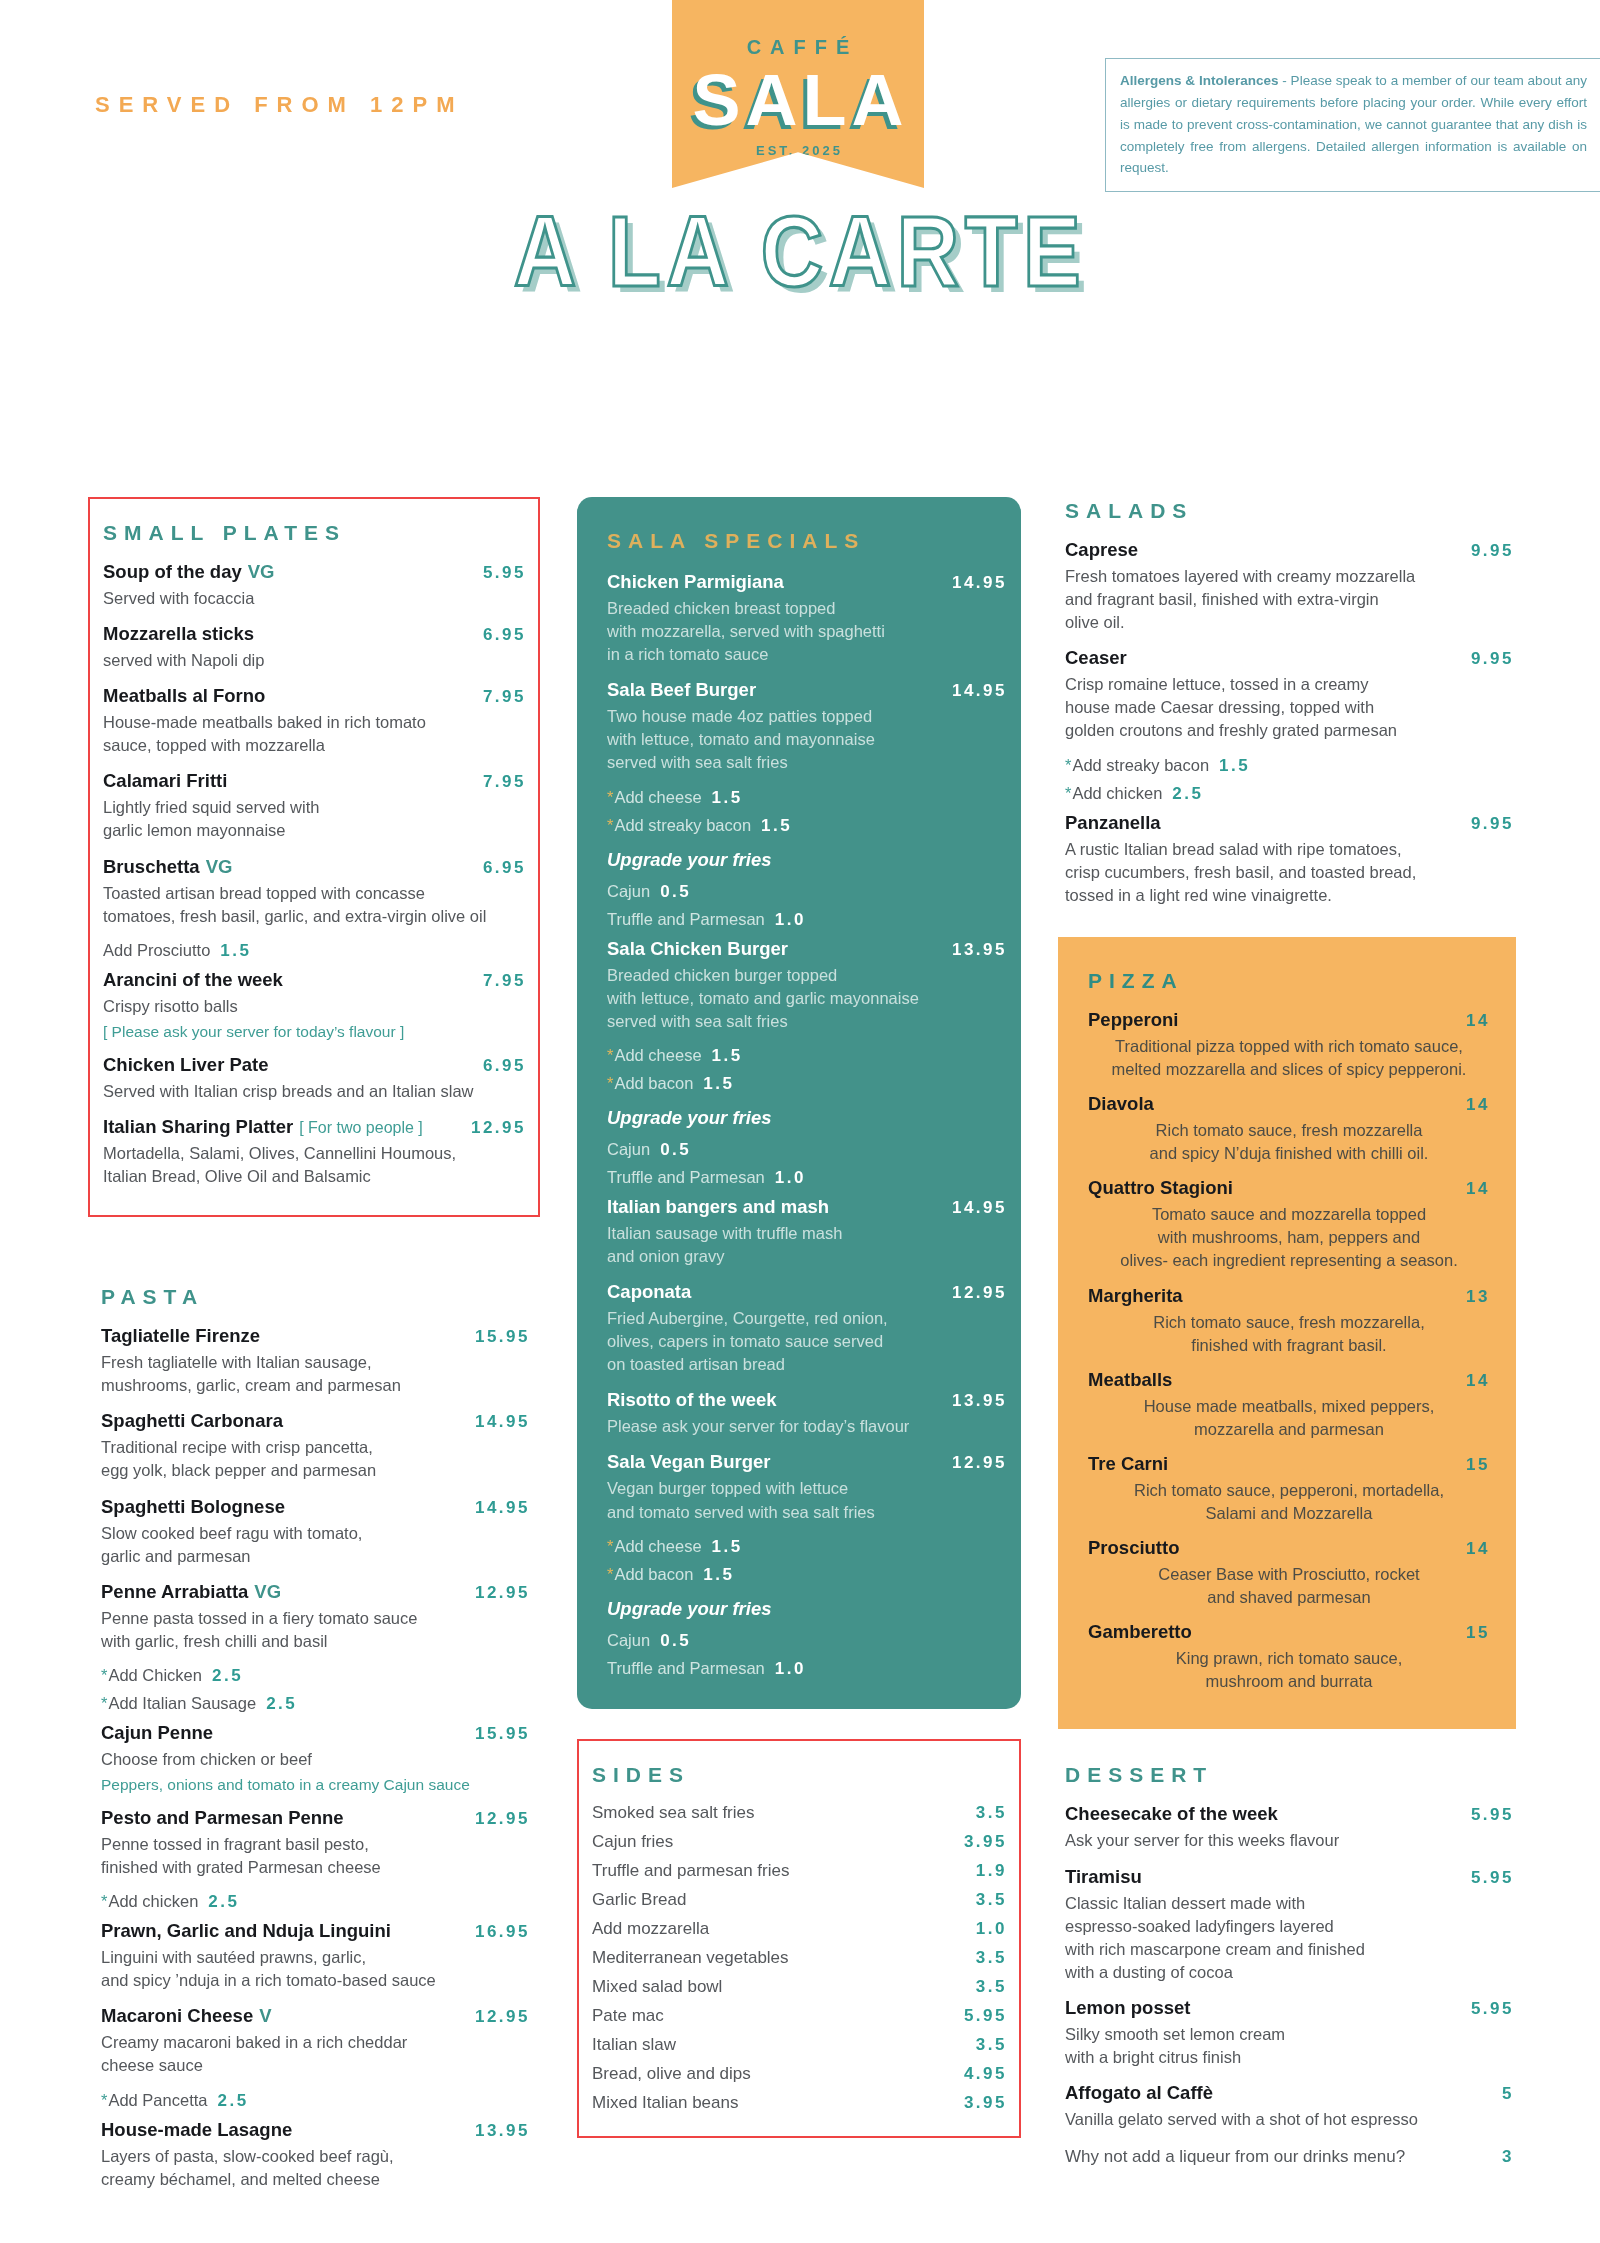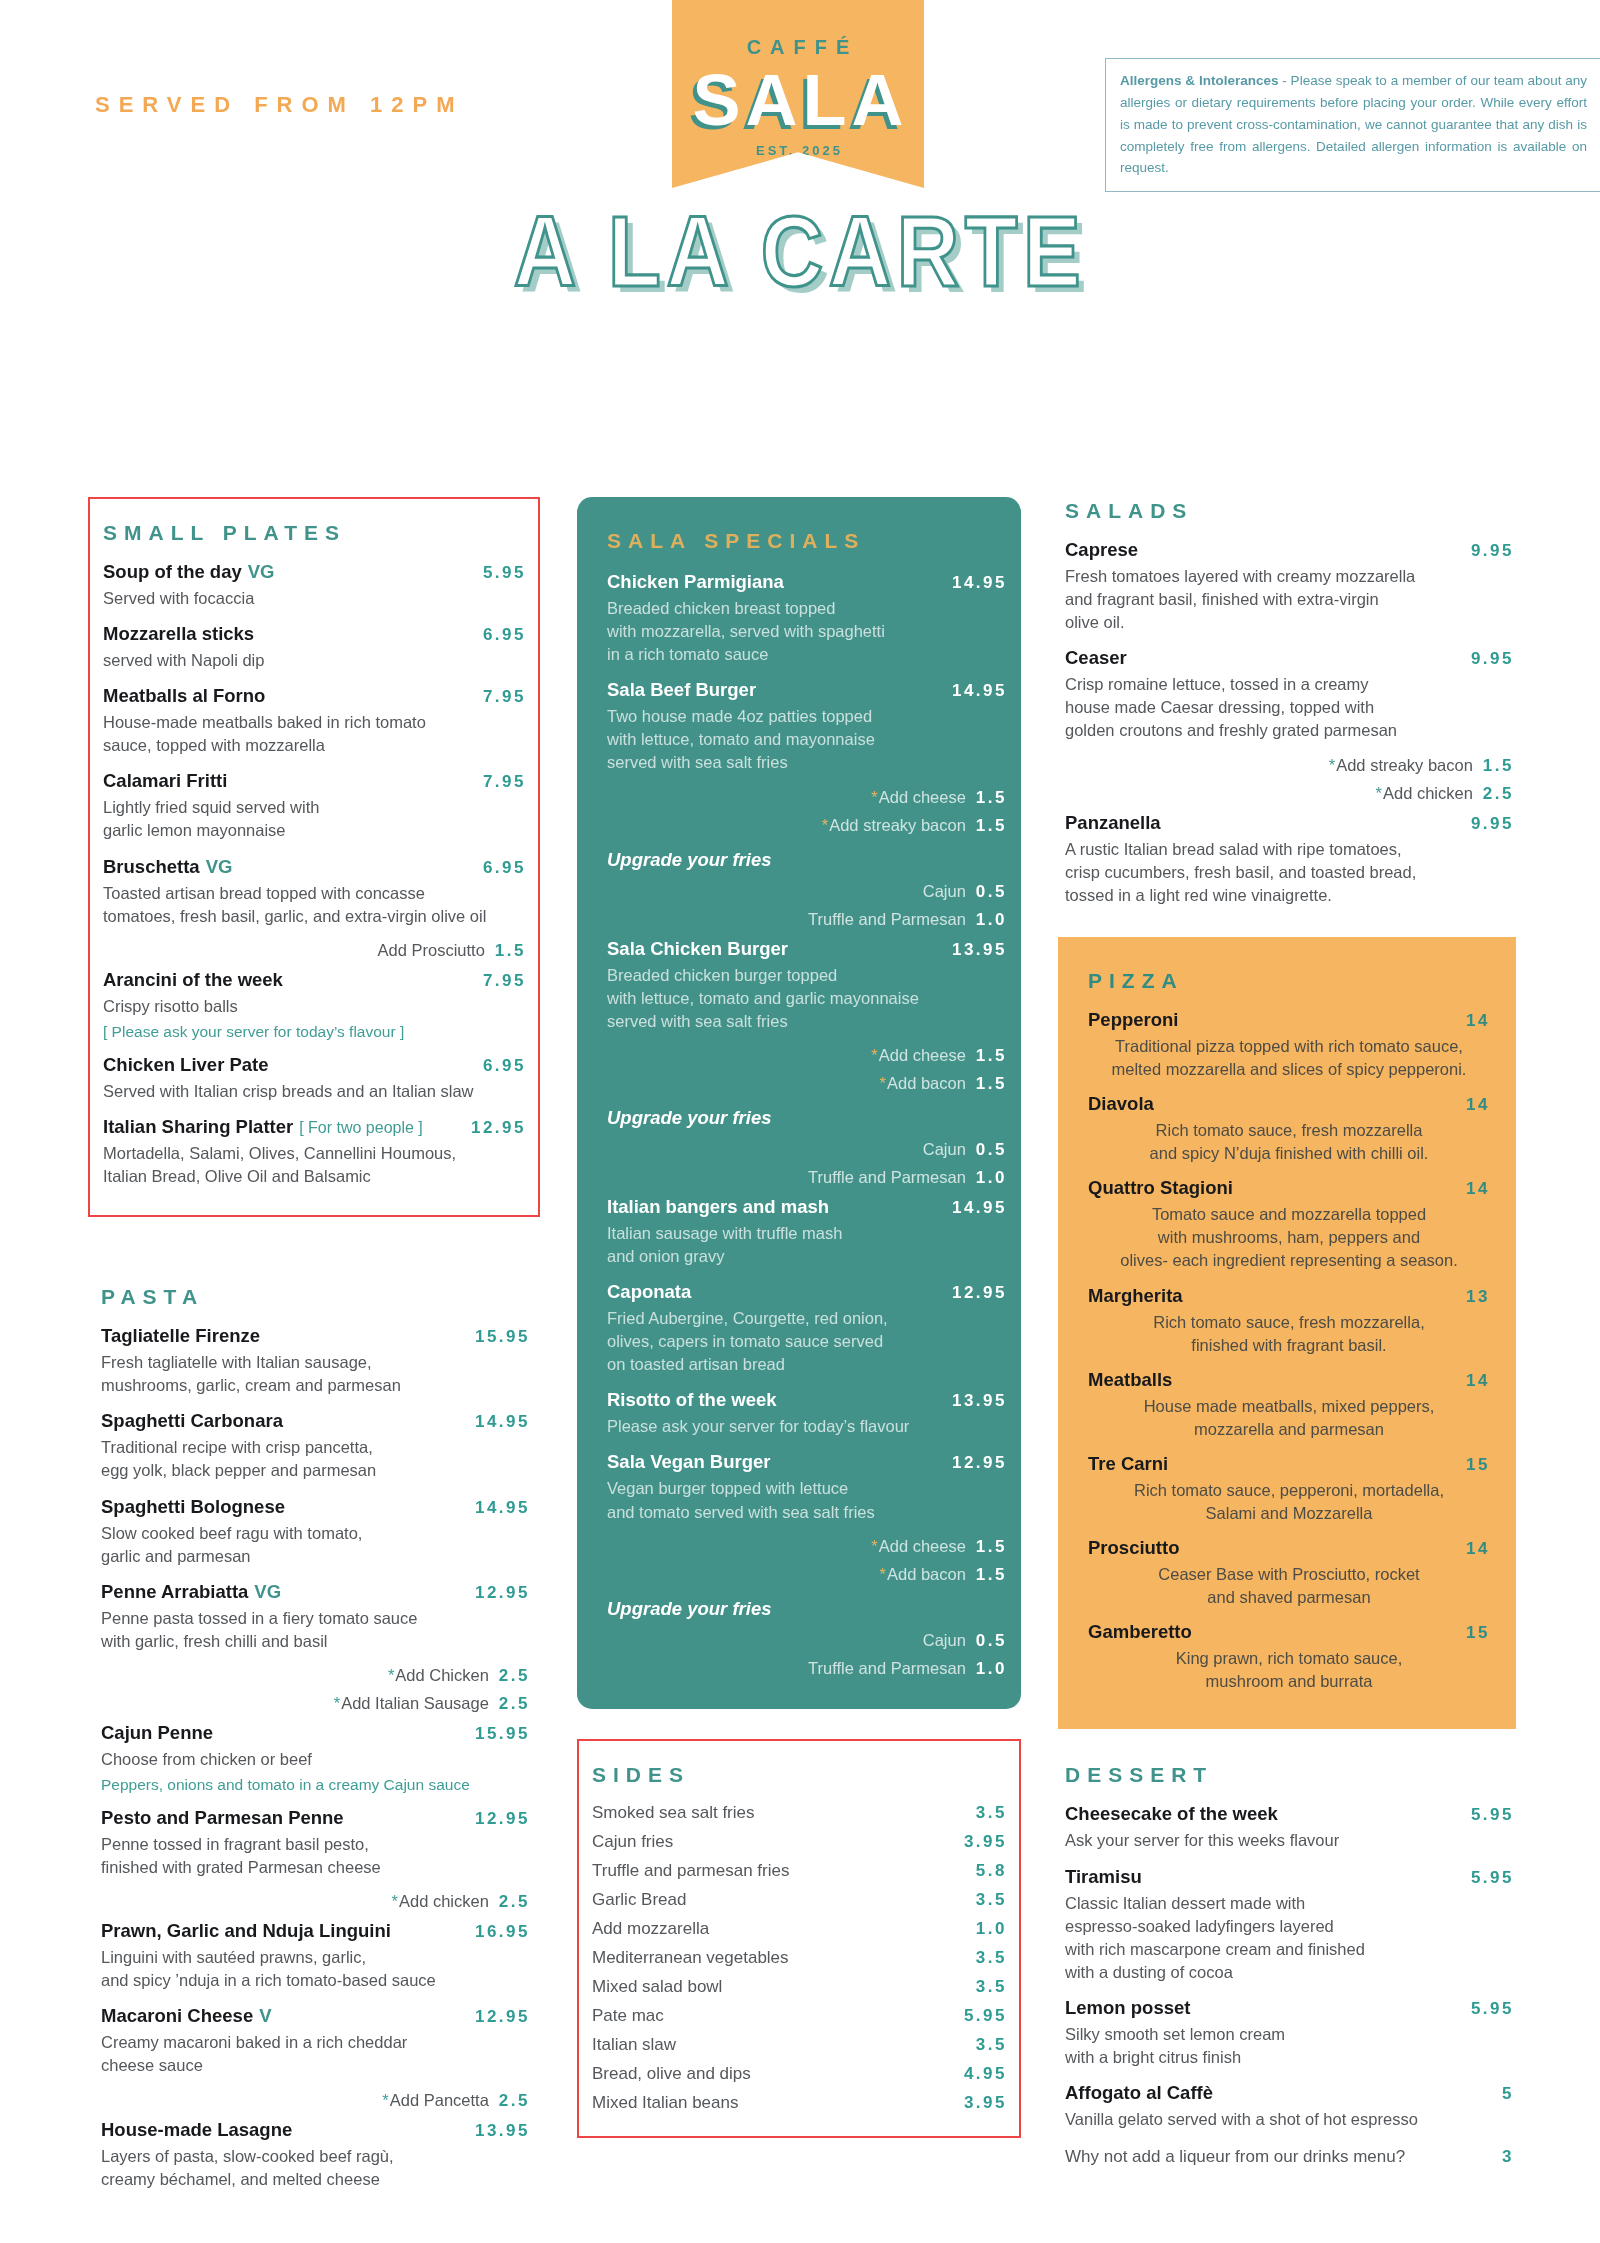--- a/index.html
+++ b/index.html
@@ -44,21 +44,21 @@
   .mi{margin-bottom:13px;}
   .mi-head{display:flex;justify-content:space-between;align-items:baseline;}
   .mi-name{font-size:18.5px;font-weight:700;color:#17191D;}
   .mi-tag{color:#3F938B;margin-left:6px;}
   .mi-tagline{color:#3F9D95;font-weight:400;font-size:16px;margin-left:6px;}
   .mi-price{font-size:17px;font-weight:600;letter-spacing:2.5px;color:#2F9B93;
             white-space:nowrap;padding-left:10px;}
   .mi-desc{margin-top:4px;font-size:16.5px;line-height:1.4;color:#54575B;white-space:pre-line;}
   .mi-note{margin-top:5px;font-size:15.5px;color:#3F9D95;}
 
-  .addon{display:flex;justify-content:flex-end;align-items:baseline;
+  .addon{display:flex;justify-content:flex-start;align-items:baseline;
          font-size:16.5px;color:#54575B;margin:0 0 8px;}
   .star{color:#3F9D95;margin-right:1px;}
   .subhead{font-size:18.5px;font-weight:700;color:#17191D;margin:13px 0 11px;}
 
   .teal .mi-name{color:#fff;}
   .teal .mi-price{color:#fff;}
   .teal .mi-desc{color:#C9E0DD;}
   .teal .addon{color:#CFE4E1;}
   .teal .star{color:#E3B65B;}
   .teal .subhead{color:#fff;font-style:italic;}
@@ -371,21 +371,21 @@
           <div class="line-item">
             <span class="addon-name">Smoked sea salt fries</span>
             <span class="mi-price">3.5</span>
           </div>
           <div class="line-item">
             <span class="addon-name">Cajun fries</span>
             <span class="mi-price">3.95</span>
           </div>
           <div class="line-item">
             <span class="addon-name">Truffle and parmesan fries</span>
-            <span class="mi-price">5.8</span>
+            <span class="mi-price">1.9</span>
           </div>
           <div class="line-item">
             <span class="addon-name">Garlic Bread</span>
             <span class="mi-price">3.5</span>
           </div>
           <div class="line-item">
             <span class="addon-name">Add mozzarella</span>
             <span class="mi-price">1.0</span>
           </div>
           <div class="line-item">

